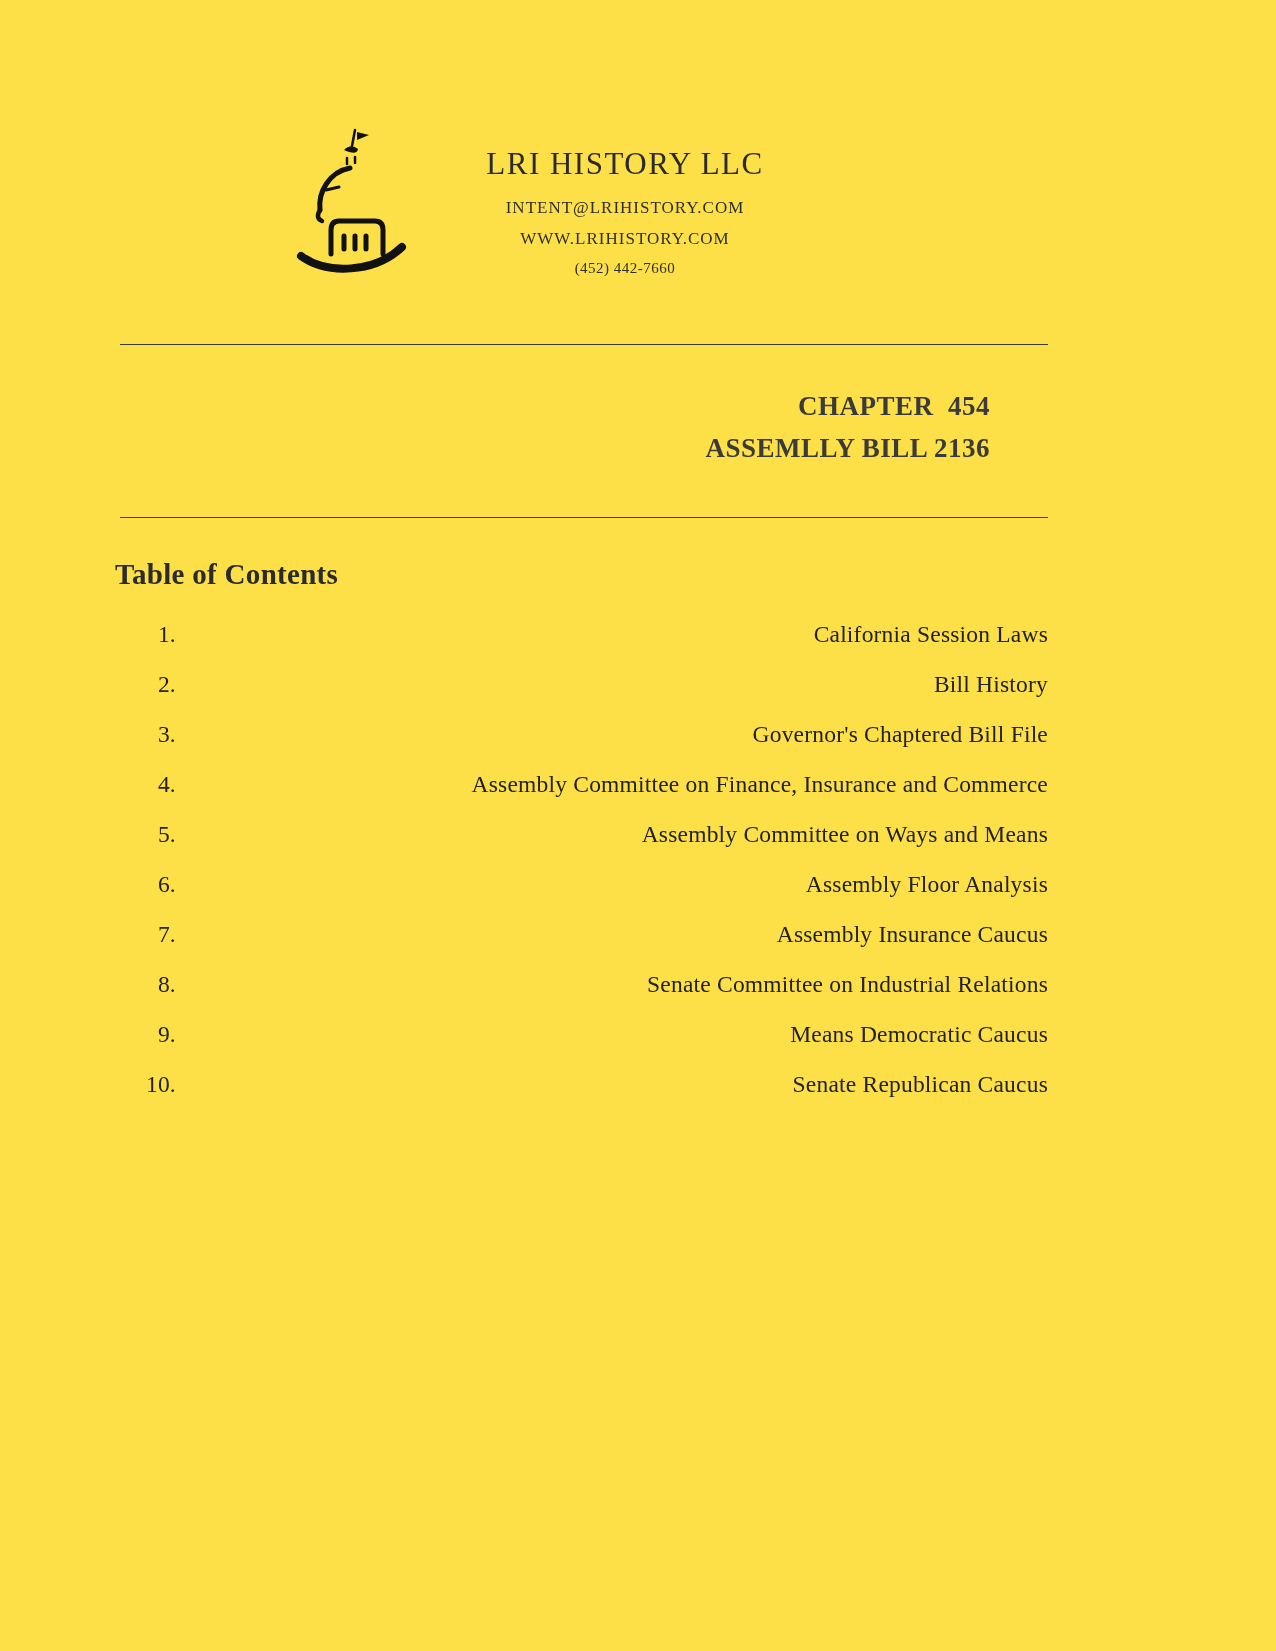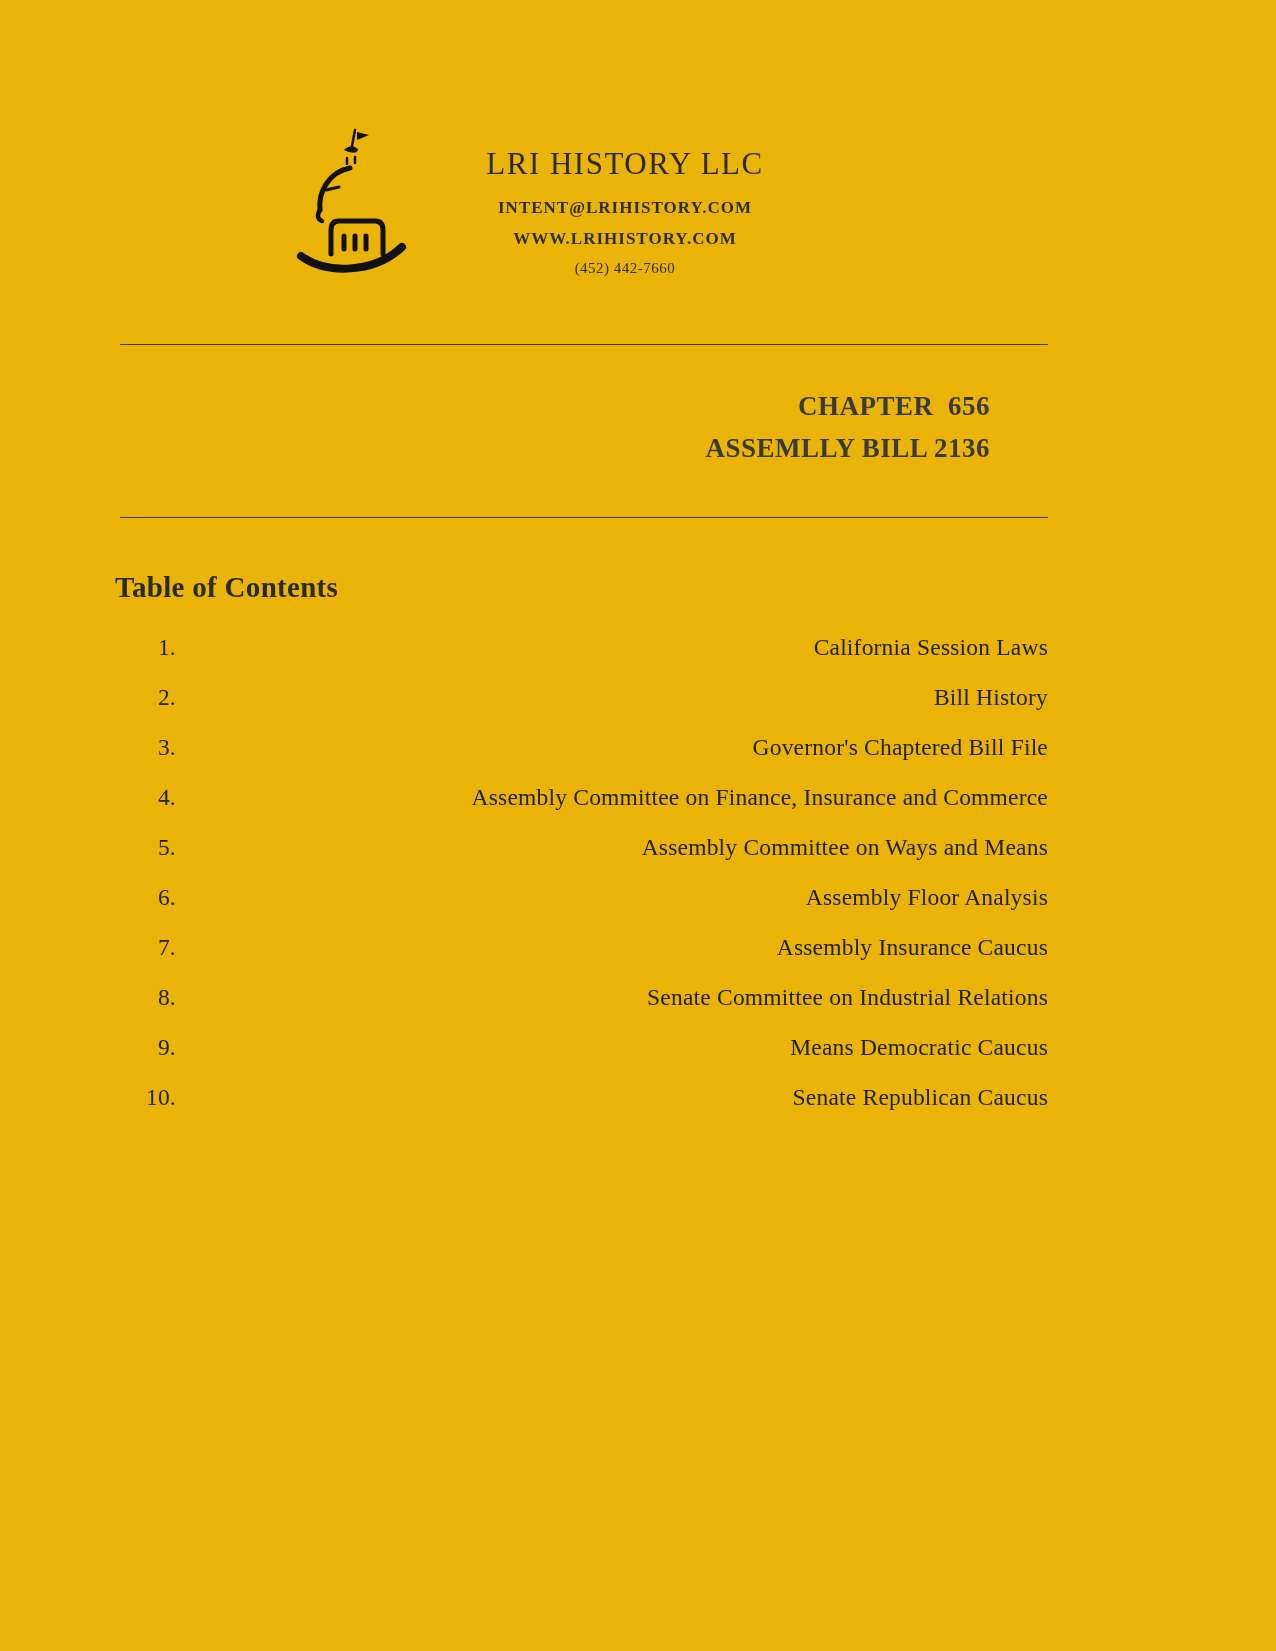--- a/index.html
+++ b/index.html
@@ -5,21 +5,21 @@
   html, body {
     margin: 0;
     padding: 0;
     background: #ffffff;
   }
   .page {
     position: relative;
     width: 1276px;
     height: 1651px;
     margin: 0 auto;
-    background: #eab308;
+    background: #fde047;
     font-family: "Liberation Serif", "DejaVu Serif", serif;
     color: #1a1a1a;
     box-sizing: border-box;
     padding: 0 228px 0 120px;
     overflow: hidden;
   }
   
   .letterhead {
     display: flex;
     align-items: flex-start;
@@ -45,21 +45,20 @@
     color: #2b2b2b;
     margin-bottom: 16px;
     white-space: nowrap;
   }
   .contact-line {
     font-size: 17px;
     letter-spacing: 1px;
     color: #2e2e2e;
     margin-bottom: 11px;
     white-space: nowrap;
-    font-weight: bold;
   }
   .phone-line {
     font-size: 15px;
     letter-spacing: 0.5px;
     color: #2e2e2e;
     white-space: nowrap;
   }
   
   .rule {
     border: none;
@@ -77,21 +76,21 @@
   .title-line {
     font-weight: bold;
     font-size: 27px;
     line-height: 42px;
     color: #3a3a3a;
     letter-spacing: 0.5px;
     white-space: pre;
   }
   
   .toc-heading {
-    margin: 53px 0 0 -5px;
+    margin: 40px 0 0 -5px;
     font-size: 29px;
     font-weight: bold;
     color: #2b2b2b;
     letter-spacing: 0.3px;
   }
   .toc-list {
     margin: 30px 0 0 0;
     padding-left: 62px;
     font-size: 23.5px;
     color: #222222;
@@ -133,21 +132,21 @@
       <div class="company">LRI HISTORY LLC</div>
       <div class="contact-line">INTENT@LRIHISTORY.COM</div>
       <div class="contact-line">WWW.LRIHISTORY.COM</div>
       <div class="phone-line">(452) 442-7660</div>
     </div>
   </header>
 
   <hr class="rule rule-top">
 
   <div class="title-block">
-    <div class="title-line">CHAPTER  656</div>
+    <div class="title-line">CHAPTER  454</div>
     <div class="title-line">ASSEMLLY BILL 2136</div>
   </div>
 
   <hr class="rule rule-bottom">
 
   <h1 class="toc-heading">Table of Contents</h1>
 
   <ol class="toc-list">
       <li>California Session Laws</li>
       <li>Bill History</li>

